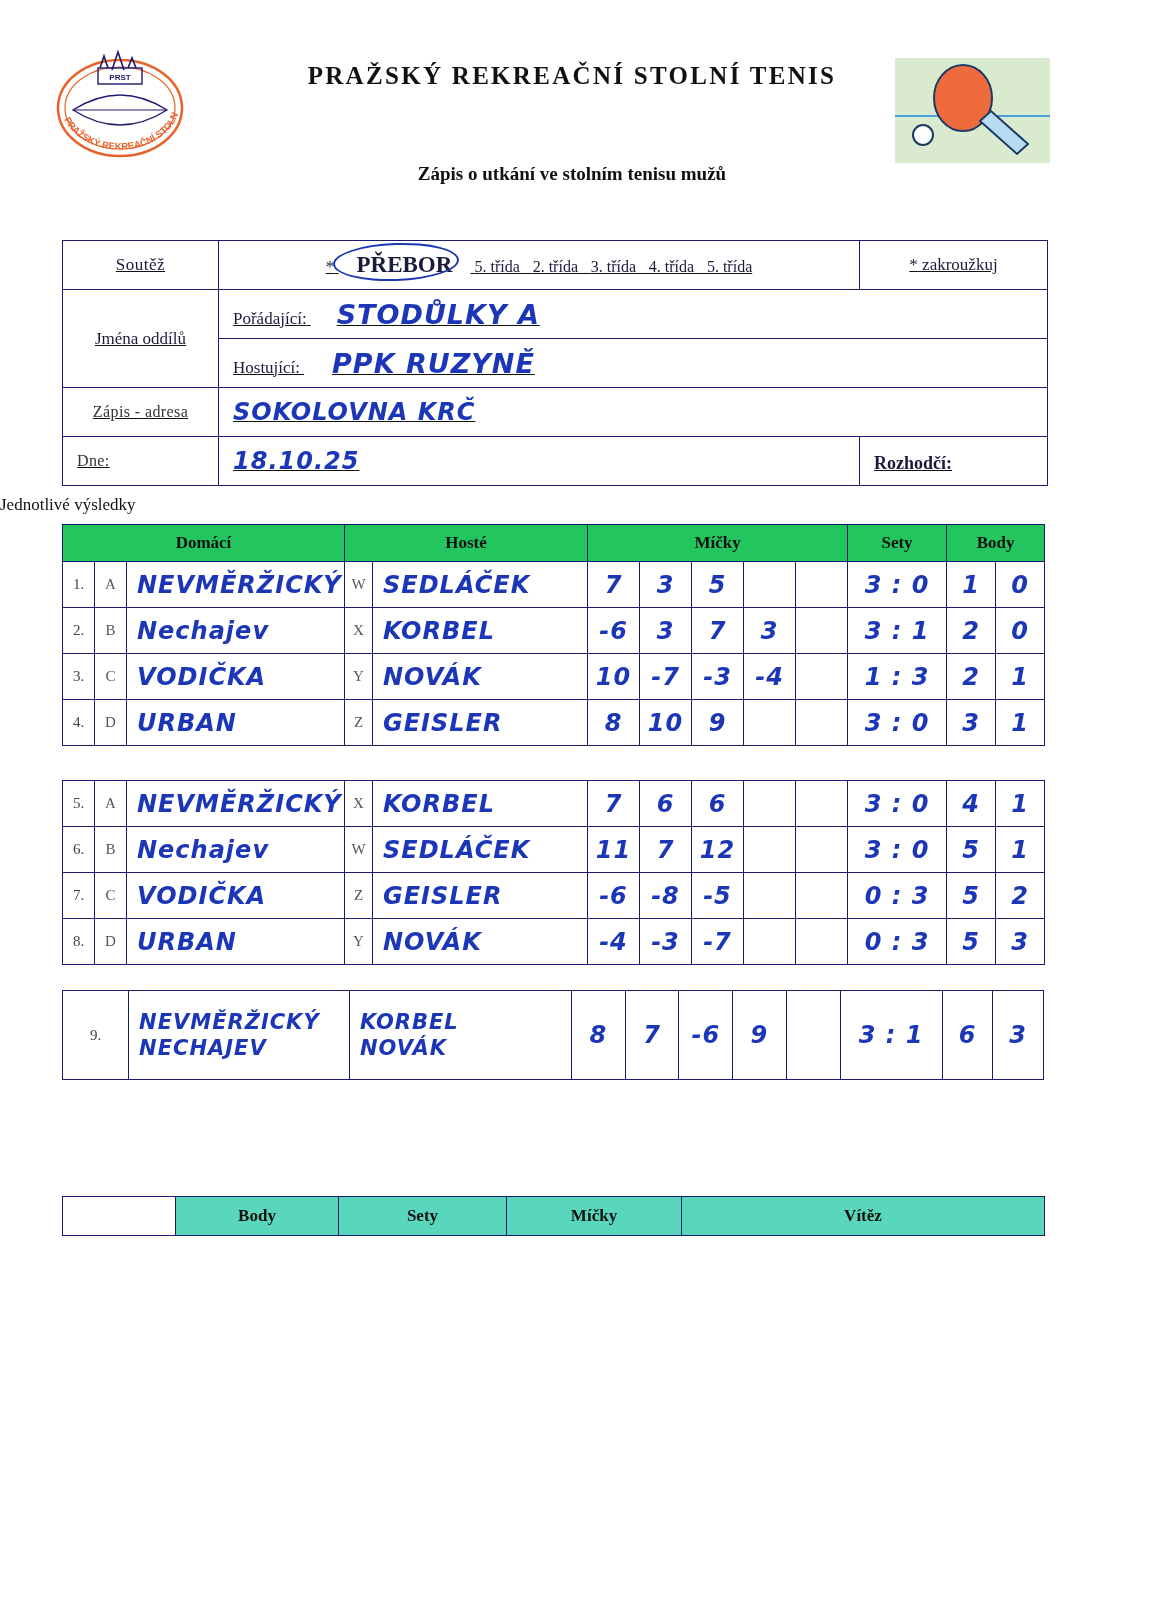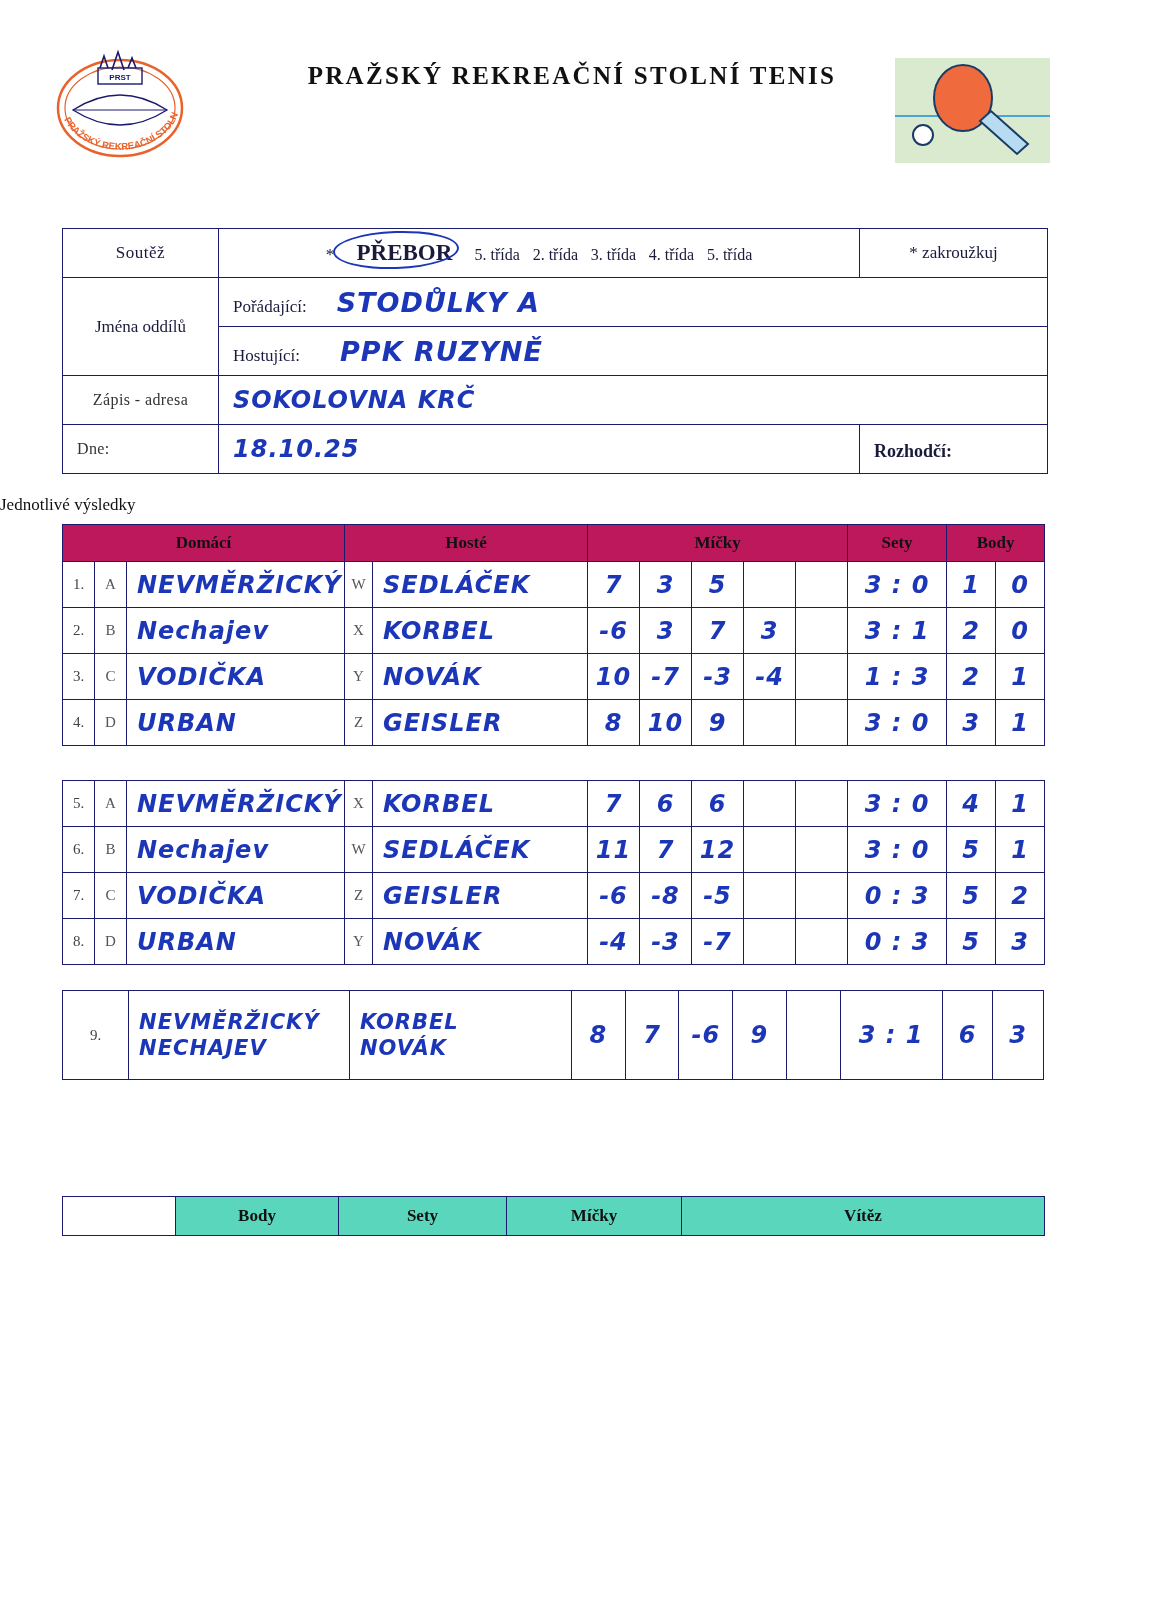--- a/index.html
+++ b/index.html
@@ -89,22 +89,23 @@
     letter-spacing: 1px;
   }
   .hand-lg { font-size: 27px; }
   .hand-md { font-size: 24px; }
   .hand-sm { font-size: 21px; }
 
   
   .info-wrap {
     position: absolute;
     left: 62px;
-    top: 228px;
+    top: 240px;
     width: 982px;
+    text-decoration: underline;
   }
   #info-table { width: 982px; }
   #info-table td { height: 48px; }
   .cell-left { text-align: left; padding-left: 14px; }
   .soutez-label { font-size: 17px; letter-spacing: .5px; }
   .trida { font-size: 16px; }
   .prebor-wrap {
     position: relative;
     display: inline-block;
     padding: 2px 18px;
@@ -122,21 +123,21 @@
   
   .jedn {
     position: absolute;
     left: 0; top: 495px;
     width: 1163px;
     text-align: left;
     font-size: 17px;
   }
   .res-wrap { position: absolute; left: 62px; width: 982px; }
   .res-head th {
-    background: #be185d;
+    background: #22c55e;
     height: 36px;
     font-size: 17px;
     font-weight: bold;
     color: #111;
   }
   .res-row td { height: 45px; }
   .num { font-size: 15px; color: #444; text-align: center; }
   .letter { font-size: 15px; color: #555; text-align: center; }
   .hcell {
     text-align: left;
@@ -183,20 +184,21 @@
       <rect x="50" y="20" width="44" height="16" fill="none" stroke="#1a1a6e" stroke-width="1.4"></rect>
       <text x="72" y="32" font-family="Liberation Sans, sans-serif" font-size="8" font-weight="bold" text-anchor="middle" fill="#1a1a6e">PRST</text>
       <path id="arcpath" d="M14 66 A60 48 0 0 0 130 66" fill="none"></path>
       <text font-family="Liberation Sans, sans-serif" font-size="9.5" font-weight="bold" fill="#e8622a">
         <textPath href="#arcpath" startOffset="4%">PRAŽSKÝ REKREAČNÍ STOLNÍ TENIS</textPath>
       </text>
     </svg>
   </div>
 
   <div class="main-title">PRAŽSKÝ  REKREAČNÍ  STOLNÍ  TENIS</div>
+  <div class="sub-title">Zápis o utkání ve stolním tenisu mužů</div>
 
   <div class="racket-img">
     <svg width="155" height="105" viewBox="0 0 155 105" xmlns="http://www.w3.org/2000/svg">
       <rect x="0" y="0" width="155" height="105" fill="#d9eace"></rect>
       <line x1="0" y1="58" x2="155" y2="58" stroke="#4ba3d8" stroke-width="2"></line>
       <ellipse cx="68" cy="40" rx="29" ry="33" fill="#ef6a3c" stroke="#1a3b66" stroke-width="2"></ellipse>
       <path d="M85 63 L122 96 L133 86 L96 53 Z" fill="#b7dcf2" stroke="#1a3b66" stroke-width="2"></path>
       <circle cx="28" cy="77" r="10" fill="#ffffff" stroke="#1a3b66" stroke-width="2"></circle>
     </svg>
   </div>
@@ -226,21 +228,21 @@
       <td rowspan="2" class="print">Jména  oddílů</td>
       <td colspan="2" class="cell-left">
         <span class="print">Pořádající:</span>
         <span class="hand hand-lg" style="margin-left:26px;">STODŮLKY A</span>
       </td>
     </tr>
 
     <tr>
       <td colspan="2" class="cell-left">
         <span class="print">Hostující:</span>
-        <span class="hand hand-lg" style="margin-left:36px;">PPK RUZYNĚ</span>
+        <span class="hand hand-lg" style="margin-left:28px;">PPK RUZYNĚ</span>
       </td>
     </tr>
 
     <tr>
       <td class="print hrano-label">Zápis - adresa</td>
       <td colspan="2" class="cell-left">
         <span class="hand hand-md">SOKOLOVNA KRČ</span>
       </td>
     </tr>
 

